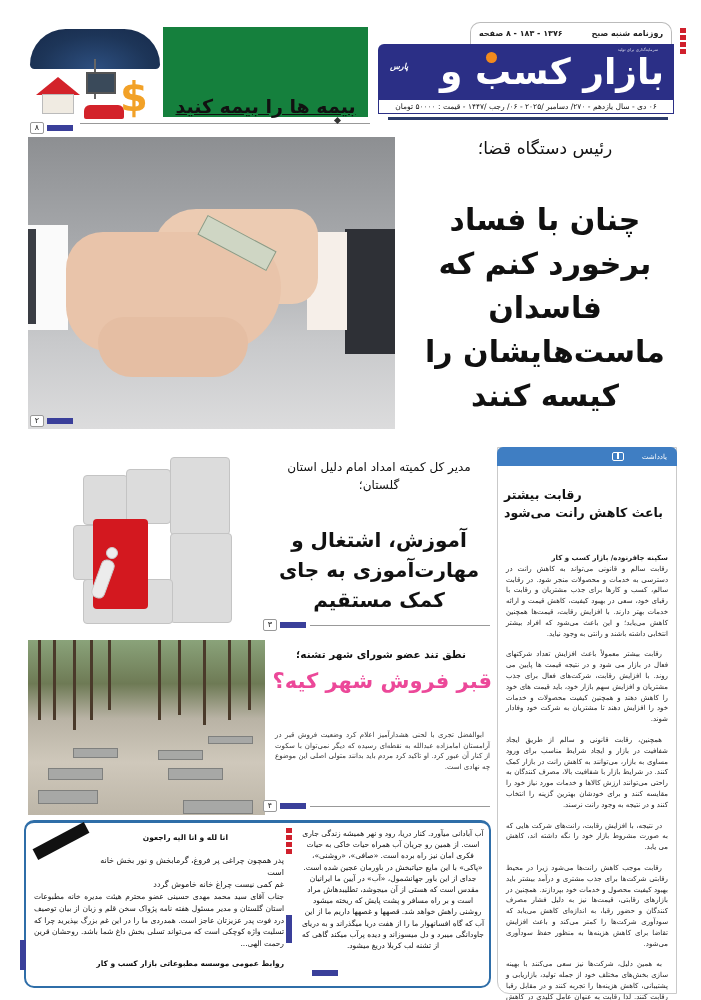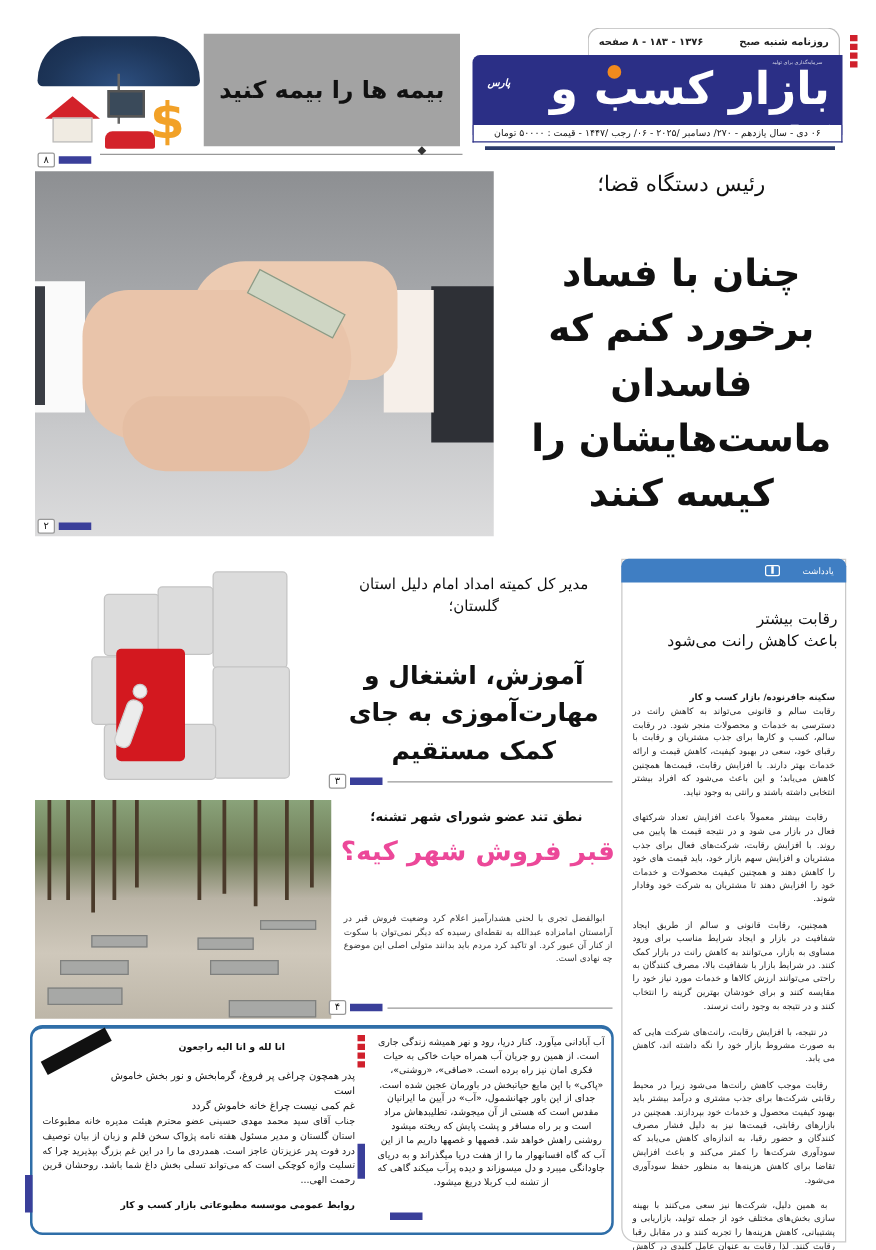--- a/index.html
+++ b/index.html
@@ -16,21 +16,21 @@
     .logo-pars { position: absolute; left: 12px; top: 18px; font-size: 8px; color: #fff; font-weight: bold; font-style: italic; }
     .logo-eng { position: absolute; left: 12px; bottom: 2px; font-size: 5px; color: #9ec3ff; letter-spacing: 2px; direction: ltr; }
     .mast-date { left: 378px; top: 100px; width: 296px; height: 14px; background: #fff; border: 1px solid #2b2f86; border-top: none; font-size: 7.5px; text-align: center; line-height: 13px; color: #111; }
     .mast-bar { left: 388px; top: 117px; width: 280px; height: 3px; background: #2b3b6b; }
     .mast-red { left: 680px; top: 28px; width: 6px; height: 26px; display: flex; flex-direction: column; gap: 2px; }
     .mast-red span { display: block; width: 6px; height: 5px; background: #d0202c; }
 
     
     .teaser { left: 28px; top: 27px; width: 338px; height: 95px; }
     .teaser-img { position: absolute; left: 0; top: 0; width: 140px; height: 95px; background: #fff; }
-    .teaser-panel { position: absolute; left: 135px; top: 0; width: 205px; height: 90px; background: #a3a3a3; display: flex; align-items: center; justify-content: center; }
+    .teaser-panel { position: absolute; left: 135px; top: 0; width: 205px; height: 90px; background: #15803d; display: flex; align-items: flex-end; justify-content: center; text-decoration: underline; }
     .teaser-title { font-size: 19px; font-weight: bold; color: #111; }
     .umbrella { position: absolute; left: 2px; top: 2px; width: 130px; height: 40px; background: radial-gradient(ellipse at 50% 100%, #2d4f80 0%, #1d3558 60%, #16294a 100%); border-radius: 65px 65px 8px 8px; }
     .umb-pole { position: absolute; left: 66px; top: 32px; width: 2px; height: 40px; background: #666; }
     .house { position: absolute; left: 8px; top: 50px; width: 42px; height: 38px; }
     .house-roof { position: absolute; left: 0; top: 0; width: 0; height: 0; border-left: 22px solid transparent; border-right: 22px solid transparent; border-bottom: 18px solid #d3222a; }
     .house-body { position: absolute; left: 6px; top: 17px; width: 32px; height: 20px; background: #f0ebe2; border: 1px solid #bbb; }
     .laptop { position: absolute; left: 58px; top: 45px; width: 30px; height: 22px; background: #3a4a5a; border: 2px solid #555; }
     .car { position: absolute; left: 56px; top: 78px; width: 40px; height: 14px; background: #d3222a; border-radius: 6px 6px 2px 2px; }
     .dollar { position: absolute; left: 92px; top: 50px; font-size: 40px; font-weight: bold; color: #f2a127; line-height: 40px; }
     .page-tag { position: absolute; display: flex; align-items: center; gap: 3px; direction: ltr; }
@@ -51,21 +51,21 @@
     .bill { position: absolute; left: 170px; top: 95px; width: 78px; height: 22px; background: #cfd6c4; border: 1px solid #8e9a84; transform: rotate(28deg); }
     .lead-kicker { left: 410px; top: 138px; width: 270px; text-align: center; font-size: 17px; color: #111; }
     .lead-headline { left: 410px; top: 198px; width: 270px; text-align: center; font-size: 30px; font-weight: bold; line-height: 44px; color: #111; }
 
     
     .note-box { left: 497px; top: 447px; width: 180px; height: 547px; border: 1px solid #c9c9c9; border-radius: 0 0 0 12px; background: #fff; }
     .note-tab { position: absolute; right: -1px; top: -1px; width: 180px; height: 19px; background: #3f7ec3; border-radius: 6px 6px 0 0; display: flex; align-items: center; justify-content: flex-start; padding-right: 10px; gap: 18px; }
     .note-tab-label { font-size: 7px; color: #fff; }
     .note-icon { width: 12px; height: 9px; border: 1.5px solid #fff; border-radius: 2px; position: relative; }
     .note-icon::after { content: ""; position: absolute; left: 4px; top: 0; width: 1.5px; height: 6px; background: #fff; }
-    .note-title { position: absolute; left: 6px; right: 6px; top: 38px; text-align: right; font-size: 12.5px; font-weight: normal; line-height: 18px; }
+    .note-title { position: absolute; left: 6px; right: 6px; top: 38px; text-align: left; font-size: 12.5px; font-weight: bold; line-height: 18px; }
     .note-body { position: absolute; left: 8px; right: 8px; top: 105px; font-size: 7px; line-height: 10.8px; text-align: justify; color: #222; }
     .note-body p { margin-bottom: 10px; text-indent: 6px; }
     .note-byline { font-weight: bold; display: block; text-indent: 0; }
 
     
     .puzzle-img { left: 28px; top: 447px; width: 240px; height: 178px; background: #fff; }
     .pz { position: absolute; background: #dcdcdc; border: 1px solid #c4c4c4; border-radius: 4px; }
     .pz-red { position: absolute; background: #d3181f; border-radius: 4px; }
     .figure-head { position: absolute; width: 12px; height: 12px; border-radius: 50%; background: #eee; border: 1px solid #ccc; }
     .figure-body { position: absolute; width: 14px; height: 40px; background: #ececec; border: 1px solid #ccc; border-radius: 6px; transform: rotate(20deg); }
@@ -226,21 +226,21 @@
     <p>به همین دلیل، شرکت‌ها نیز سعی می‌کنند با بهینه سازی بخش‌های مختلف خود از جمله تولید، بازاریابی و پشتیبانی، کاهش هزینه‌ها را تجربه کنند و در مقابل رقبا رقابت کنند. لذا رقابت به عنوان عامل کلیدی در کاهش رانت‌های بازار به شمار می‌آید.</p>
   </div>
 </div>
 
 <div class="abs bottom-frame"></div>
 
 <div class="abs obit">
   <div class="obit-ribbon"></div>
   <div class="obit-title">انا لله و انا الیه راجعون</div>
   <div class="obit-verse">
-    <div>پدر همچون چراغی پر فروغ، گرمابخش و نور بخش خاموش است</div>
+    <div>پدر همچون چراغی پر فروغ، گرمابخش و نور بخش خانه است</div>
     <div>غم کمی نیست چراغ خانه خاموش گردد</div>
   </div>
   <div class="obit-body">جناب آقای سید محمد مهدی حسینی عضو محترم هیئت مدیره خانه مطبوعات استان گلستان و مدیر مسئول هفته نامه پژواک سخن قلم و زبان از بیان توصیف درد فوت پدر عزیزتان عاجز است. همدردی ما را در این غم بزرگ بپذیرید چرا که تسلیت واژه کوچکی است که می‌تواند تسلی بخش داغ شما باشد. روحشان قرین رحمت الهی...</div>
   <div class="obit-sign">روابط عمومی موسسه مطبوعاتی بازار کسب و کار</div>
 </div>
 <div class="side-mini" style="left:20px; top:940px;"></div>
 
 <div class="abs water">
   <div class="water-red">
       <span></span>

